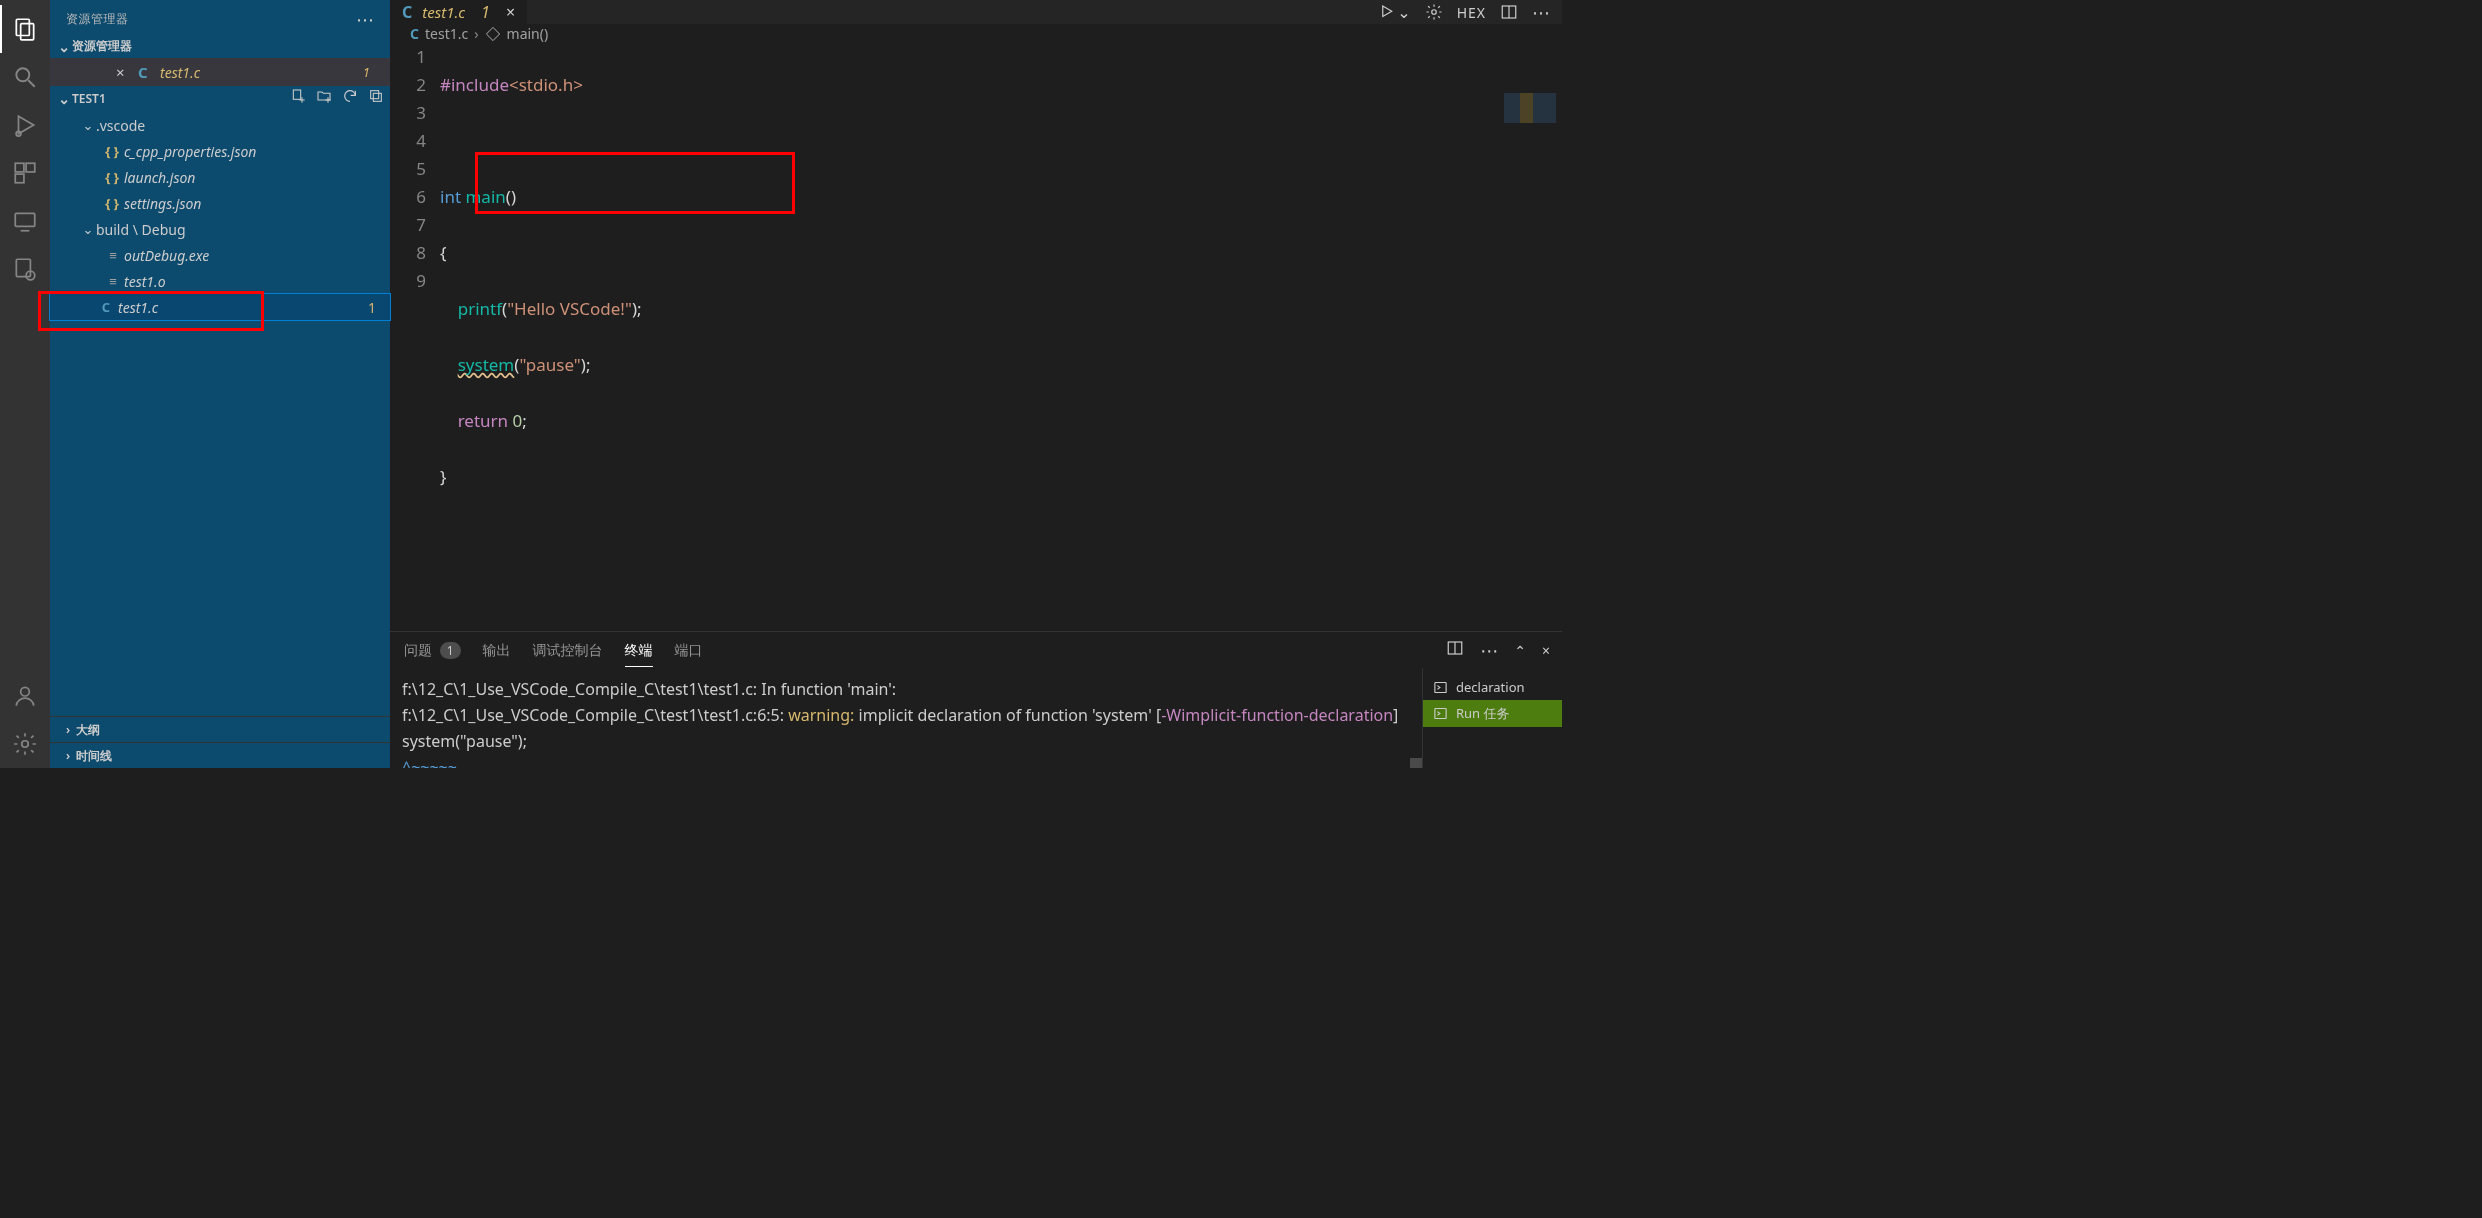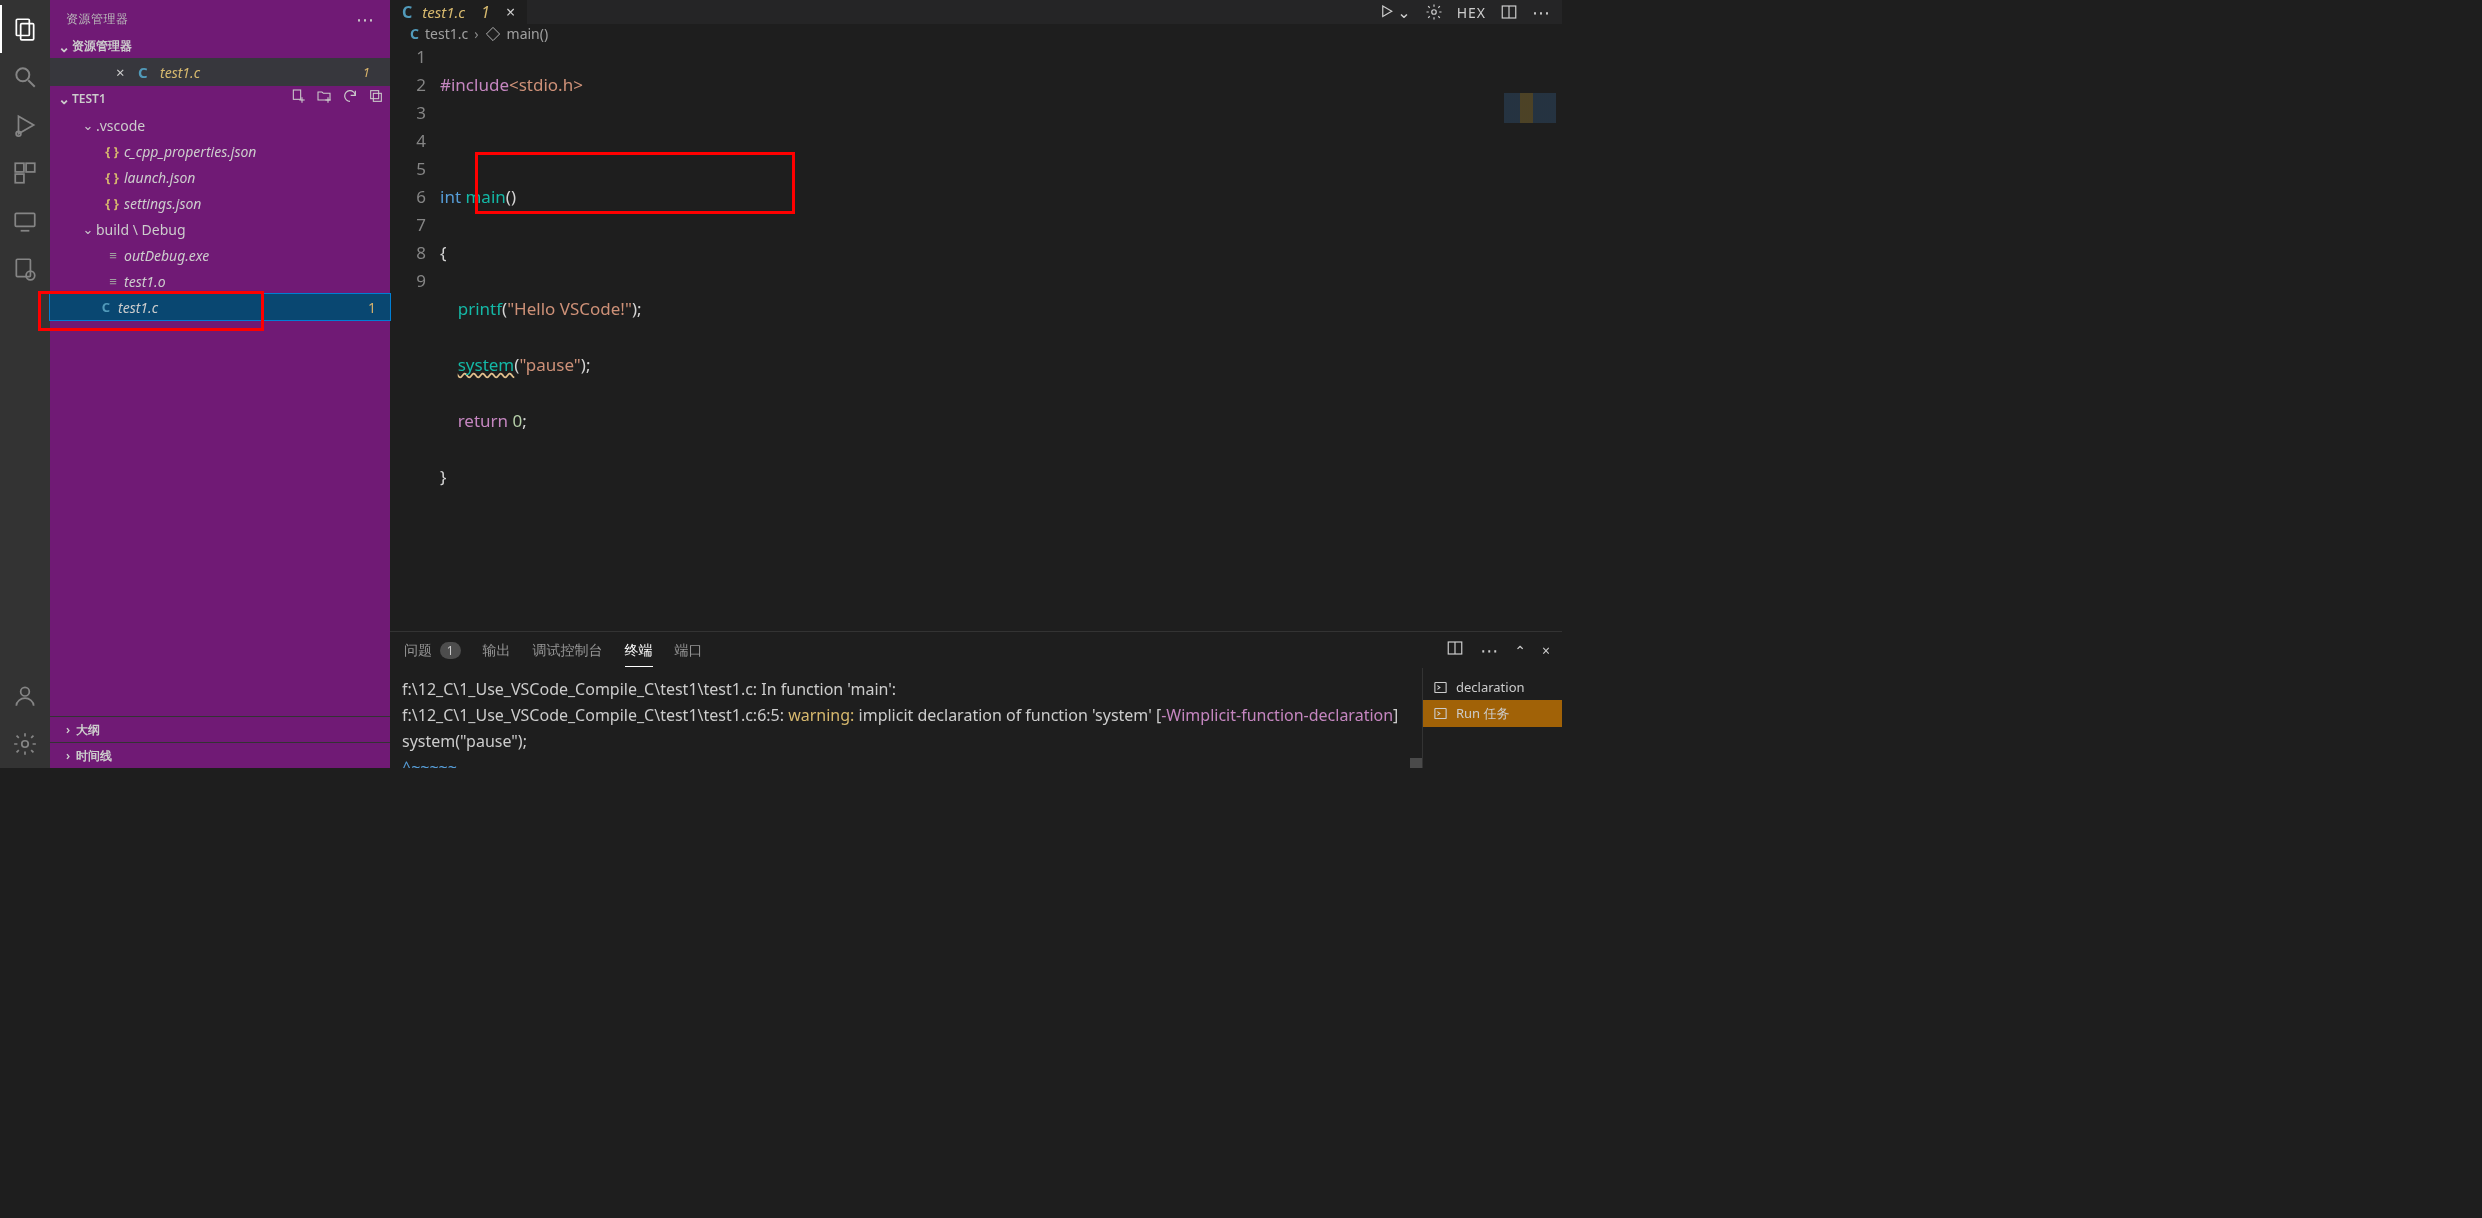--- a/index.html
+++ b/index.html
@@ -8,21 +8,21 @@
 
   
   .actbar{width:50px;background:#333333;display:flex;flex-direction:column;align-items:center;padding-top:5px;}
   .actbar .spacer{flex:1;}
   .act-item{width:50px;height:48px;display:flex;align-items:center;justify-content:center;color:#858585;cursor:pointer;position:relative;}
   .act-item.active{color:#fff;}
   .act-item.active::before{content:"";position:absolute;left:0;top:0;bottom:0;width:2px;background:#fff;}
   .act-item svg{width:26px;height:26px;}
 
   
-  .sidebar{width:340px;background:#701a75;display:flex;flex-direction:column;font-size:13px;justify-content:center;}
+  .sidebar{width:340px;background:#0c4a6e;display:flex;flex-direction:column;font-size:13px;justify-content:center;}
   .sb-title{display:flex;align-items:center;padding:10px 16px 6px;color:#bbb;font-size:12px;}
   .sb-title .flex{flex:1;letter-spacing:.5px;}
   .sb-title .dots{color:#ccc;cursor:pointer;font-size:18px;line-height:10px;}
   .sb-sec-head{display:flex;align-items:center;padding:2px 6px;color:#ccc;font-weight:600;font-size:12px;cursor:pointer;height:24px;}
   .sb-sec-head .chev{width:16px;text-align:center;font-size:14px;color:#ccc;}
   .sb-sec-head .icons{margin-left:auto;display:flex;gap:10px;align-items:center;color:#ccc;}
   .sb-sec-head .icons span{cursor:pointer;}
   .open-editor-row{display:flex;align-items:center;padding:3px 6px 3px 48px;color:#ccc;height:28px;cursor:pointer;position:relative;}
   .open-editor-row .close{position:absolute;left:66px;color:#ccc;cursor:pointer;font-size:15px;}
   .open-editor-row .c-icon{position:absolute;left:88px;color:#519aba;font-weight:700;font-size:15px;}
@@ -90,21 +90,21 @@
   .panel-body{flex:1;display:flex;}
   .term{flex:1;padding:8px 12px;font-family:Consolas,monospace;font-size:16px;line-height:26px;color:#ccc;overflow:hidden;position:relative;}
   .term .warn{color:#d7b96e;}
   .term .flag{color:#c586c0;}
   .term .lnk{text-decoration:underline;color:#ccc;}
   .term .squig{color:#569cd6;}
   .term .star{background:#bbb;color:#222;padding:0 6px;font-weight:600;margin-right:6px;}
   .term .bullet{display:inline-block;width:14px;height:14px;border:2px solid #888;border-radius:50%;vertical-align:middle;margin-right:6px;}
   .term-sidebar{width:140px;border-left:1px solid #333;padding:6px 0;font-size:13px;color:#ccc;}
   .ts-row{display:flex;align-items:center;gap:8px;padding:4px 10px;cursor:pointer;}
-  .ts-row.active{background:#a16207;}
+  .ts-row.active{background:#4d7c0f;}
   .ts-row svg{width:15px;height:15px;}
   .scroll-ind{position:absolute;right:0;top:0;bottom:0;width:14px;}
   .scroll-ind .thumb{position:absolute;right:0;width:12px;background:#4a4a4a;}
   .watermark{position:absolute;right:10px;bottom:2px;font-size:10px;color:#555;}
 </style>
 </head>
 <body>
 
 <div class="root">
 

